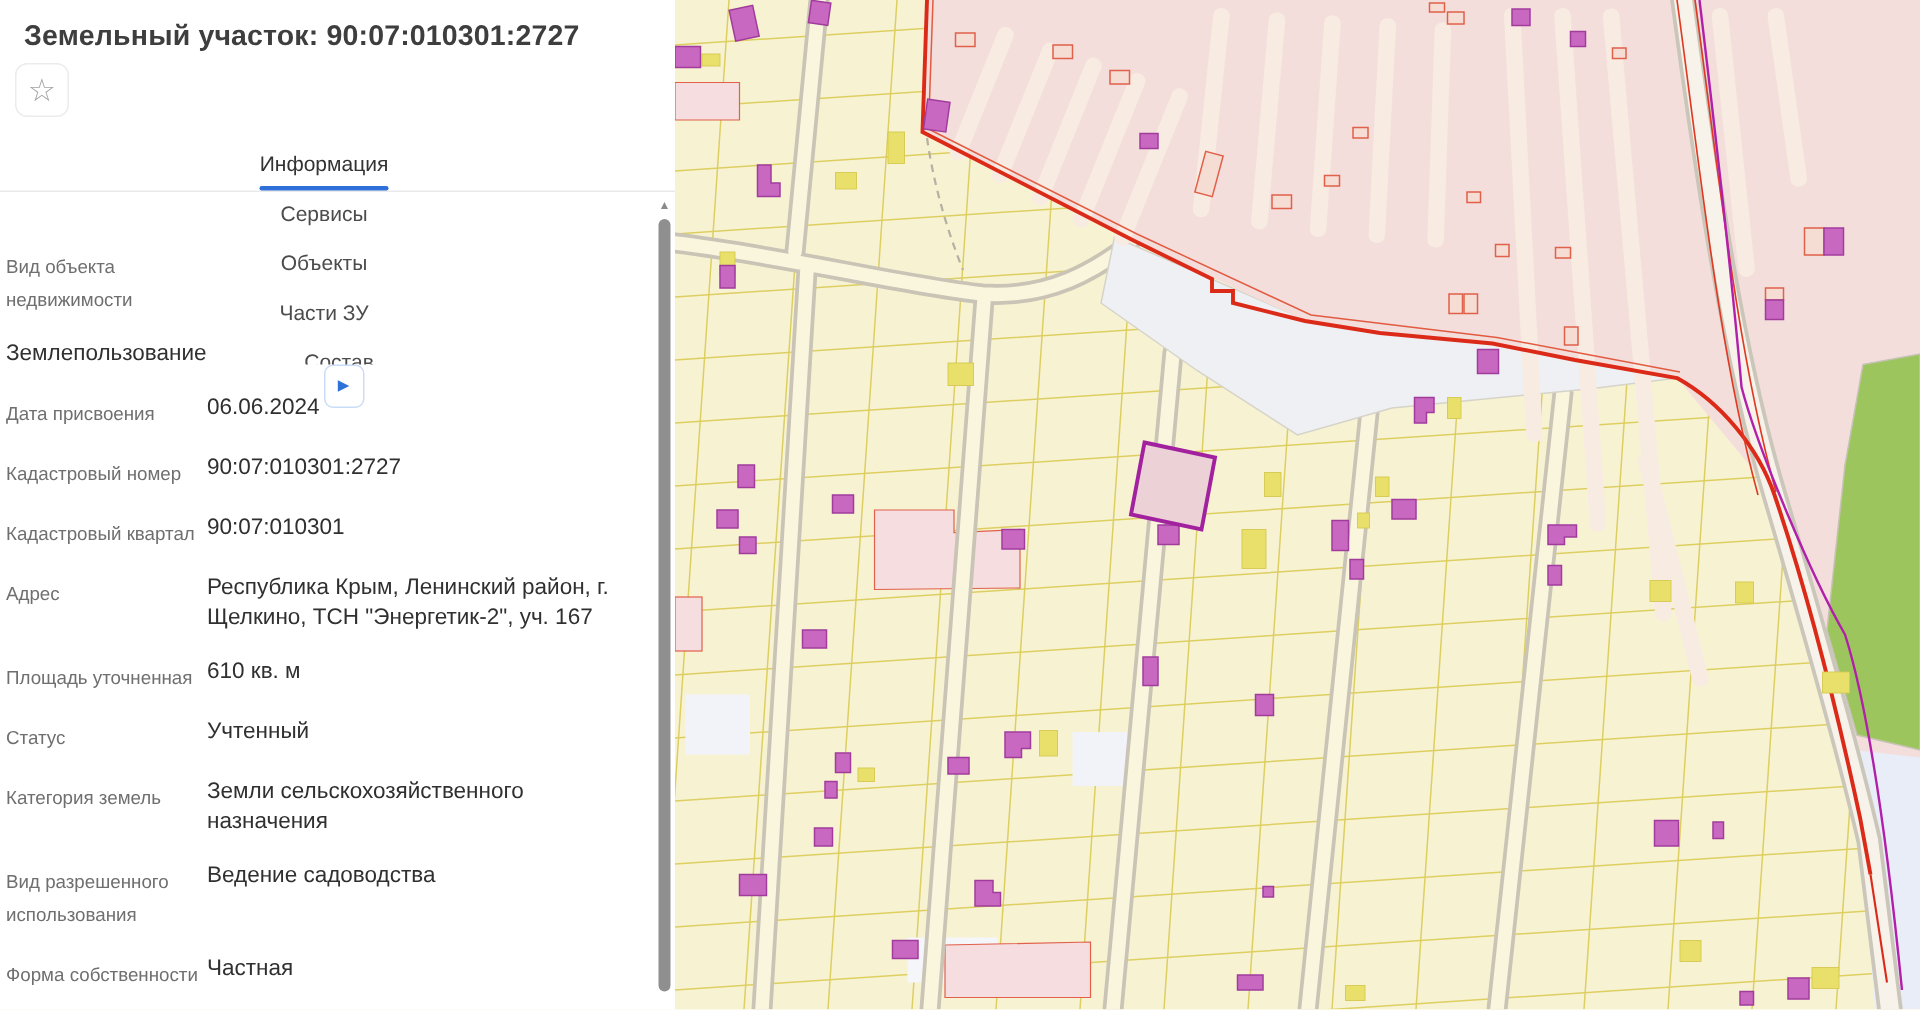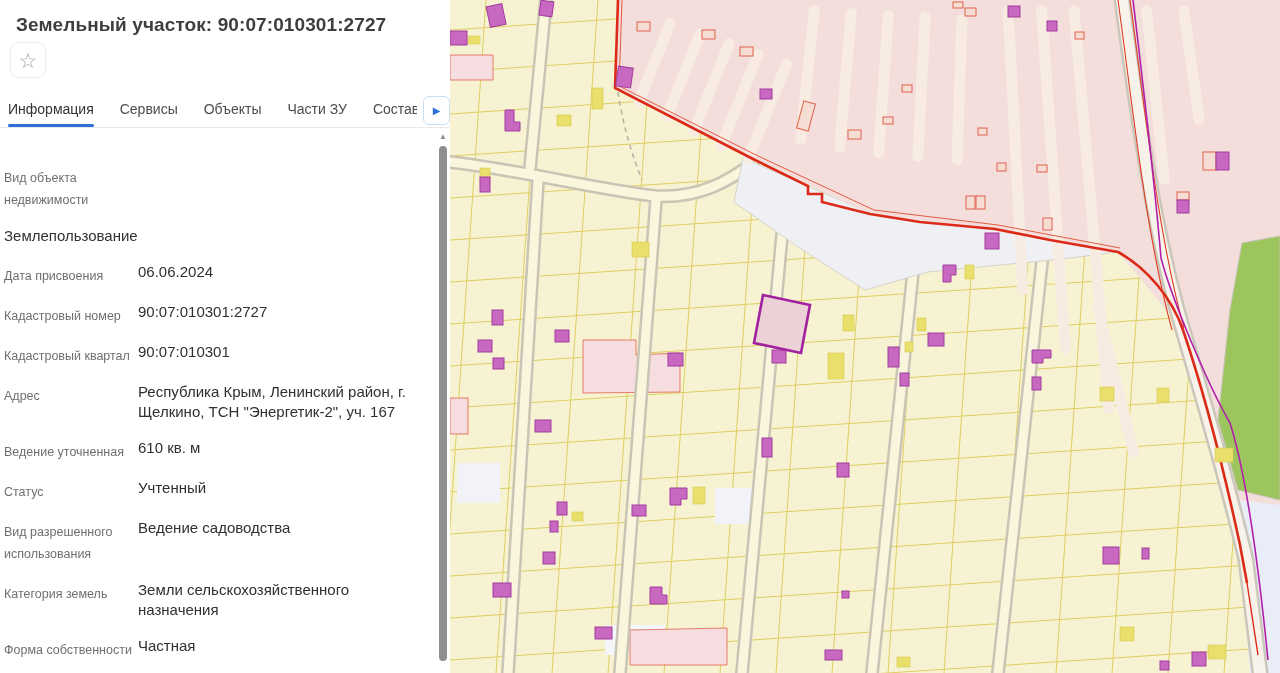--- a/index.html
+++ b/index.html
@@ -7,21 +7,21 @@
     font-family:"Liberation Sans", sans-serif; background:#fff; }
   .app { display:flex; width:1090px; height:673px; }
 
   
   .panel { position:relative; width:450px; height:673px; background:#fff; flex:0 0 450px; }
   .panel-title { padding:14px 16px 0 16px; font-size:19px; font-weight:600; color:#3e3e3e; letter-spacing:.1px; }
   .star-btn { position:absolute; left:10px; top:42px; width:36px; height:36px; background:#fff;
     border:1px solid #ececec; border-radius:8px; cursor:pointer; display:flex; align-items:center; justify-content:center; }
   .star-icon { font-size:21px; color:#a3a3a3; line-height:1; }
   .tabs { position:absolute; left:0; top:94px; width:450px; height:34px; display:flex; align-items:center;
-    border-bottom:1px solid #e9e9e9; padding-left:8px; }
+    border-bottom:1px solid #e9e9e9; padding-left:8px;flex-direction:column; }
   .tab { font-size:14px; color:#4c4c4c; margin-right:26px; padding:7px 0 10px 0; white-space:nowrap; cursor:pointer; position:relative; }
   .tab.active { color:#333; }
   .tab.active::after { content:""; position:absolute; left:0; right:0; bottom:0; height:3px; background:#2e6fd9; border-radius:2px; }
   .tab.clipped { max-width:50px; overflow:hidden; margin-right:6px; }
   .tabs-more { width:27px; height:29px; border:1px solid #c9ddf6; background:#fff; border-radius:6px;
     display:flex; align-items:center; justify-content:center; cursor:pointer; flex:0 0 auto; }
   .more-icon { color:#2e71d8; font-size:10px; line-height:1; }
   .fields { position:absolute; left:0; top:158px; width:436px; height:533px; overflow:hidden; padding:6px 0 0 4px; }
   .field-row { display:flex; margin-bottom:15px; }
   .field-label { width:134px; flex:0 0 134px; font-size:12.5px; color:#6f6f6f; line-height:22px; padding-top:3px; }
@@ -74,34 +74,34 @@
       </div>
       <div class="field-row">
         <div class="field-label">Кадастровый квартал</div>
         <div class="field-value">90:07:010301</div>
       </div>
       <div class="field-row">
         <div class="field-label">Адрес</div>
         <div class="field-value">Республика Крым, Ленинский район, г. Щелкино, ТСН "Энергетик-2", уч. 167</div>
       </div>
       <div class="field-row">
-        <div class="field-label">Ведение уточненная</div>
+        <div class="field-label">Площадь уточненная</div>
         <div class="field-value">610 кв. м</div>
       </div>
       <div class="field-row">
         <div class="field-label">Статус</div>
         <div class="field-value">Учтенный</div>
       </div>
       <div class="field-row">
+        <div class="field-label">Категория земель</div>
+        <div class="field-value">Земли сельскохозяйственного назначения</div>
+      </div>
+      <div class="field-row">
         <div class="field-label">Вид разрешенного использования</div>
         <div class="field-value">Ведение садоводства</div>
-      </div>
-      <div class="field-row">
-        <div class="field-label">Категория земель</div>
-        <div class="field-value">Земли сельскохозяйственного назначения</div>
       </div>
       <div class="field-row">
         <div class="field-label">Форма собственности</div>
         <div class="field-value">Частная</div>
       </div>
     </div>
 
     <div class="scrollbar">
       <span class="scroll-up">▲</span>
       <div class="scroll-thumb"></div>

